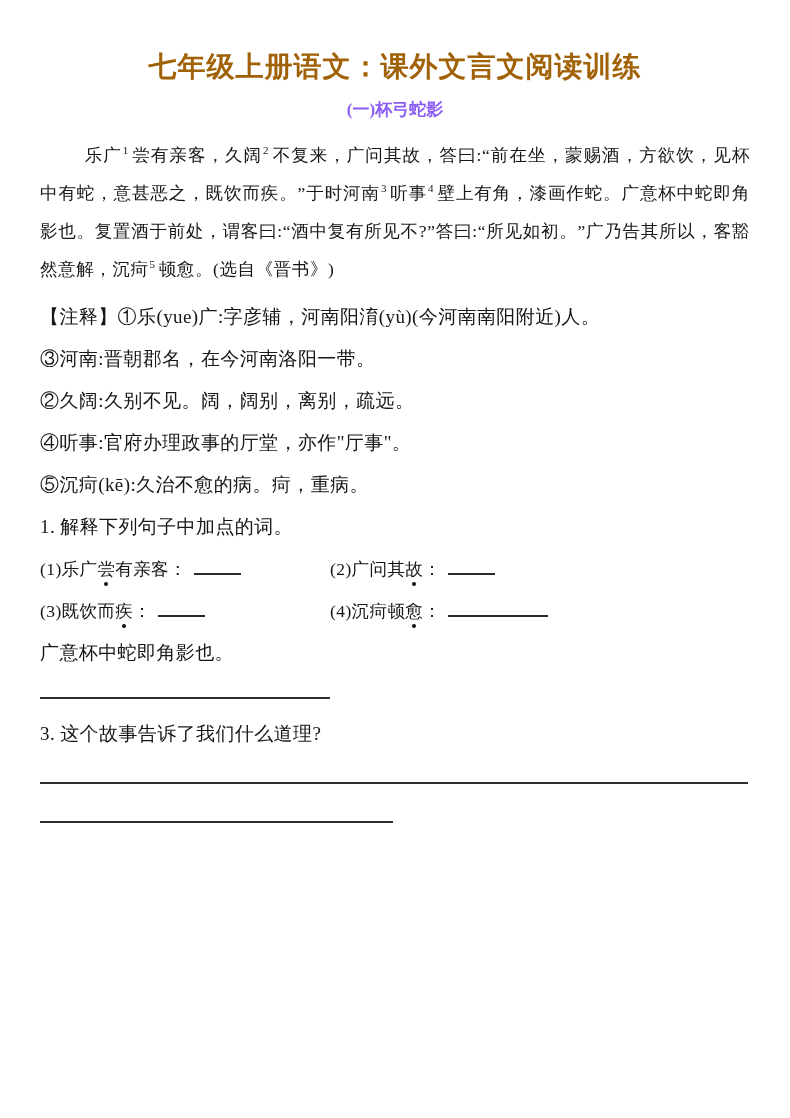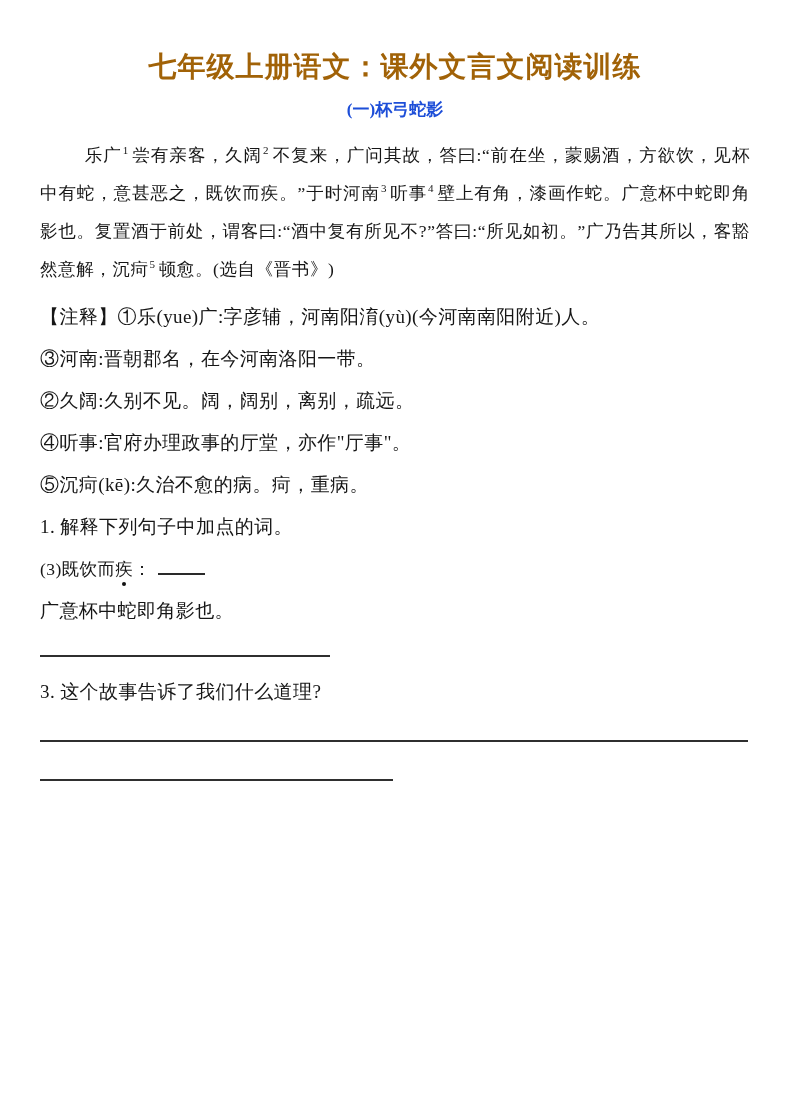--- a/index.html
+++ b/index.html
@@ -26,21 +26,21 @@
     text-align: center;
     margin: 50px 0 0 0;
     line-height: 34px;
     letter-spacing: 1px;
     color: #a16207;
   }
   .doc-subtitle {
     font-size: 17px;
     font-weight: bold;
     text-align: center;
-    color: #1d4ed8;
+    color: #8b5cf6;
     margin: 14px 0 0 0;
     line-height: 24px;
   }
   .passage {
     font-size: 17.5px;
     line-height: 38px;
     text-align: justify;
     text-indent: 2.55em;
     margin: 14px 0 0 0;
     letter-spacing: 0.6px;
@@ -112,23 +112,28 @@
     <p class="note-line">③河南:晋朝郡名，在今河南洛阳一带。</p>
     <p class="note-line">②久阔:久别不见。阔，阔别，离别，疏远。</p>
     <p class="note-line">④听事:官府办理政事的厅堂，亦作"厅事"。</p>
     <p class="note-line">⑤沉疴(kē):久治不愈的病。疴，重病。</p>
   </div>
 
   <div class="q-block">
 
     <p class="q-label">1. 解释下列句子中加点的词。</p>
 
+    <div class="qrow">
+      <div class="qcol-left"><span>(1)乐广</span><span class="dotted">尝</span><span>有亲客：</span><span class="blank blank-short"></span></div>
+      <div class="qcol-right"><span>(2)广问其</span><span class="dotted">故</span><span>：</span><span class="blank blank-short"></span></div>
+    </div>
 
     <div class="qrow">
       <div class="qcol-left"><span>(3)既饮而</span><span class="dotted">疾</span><span>：</span><span class="blank blank-short"></span></div>
+      <div class="qcol-right"><span>(4)沉疴顿</span><span class="dotted">愈</span><span>：</span><span class="blank blank-long"></span></div>
     </div>
 
 
     <p class="q-sentence">广意杯中蛇即角影也。</p>
 
     <div class="ans-line ans-line-q2"></div>
 
     <p class="q-label label-after-line">3. 这个故事告诉了我们什么道理?</p>
 
     <div class="ans-line ans-line-q3a"></div>

